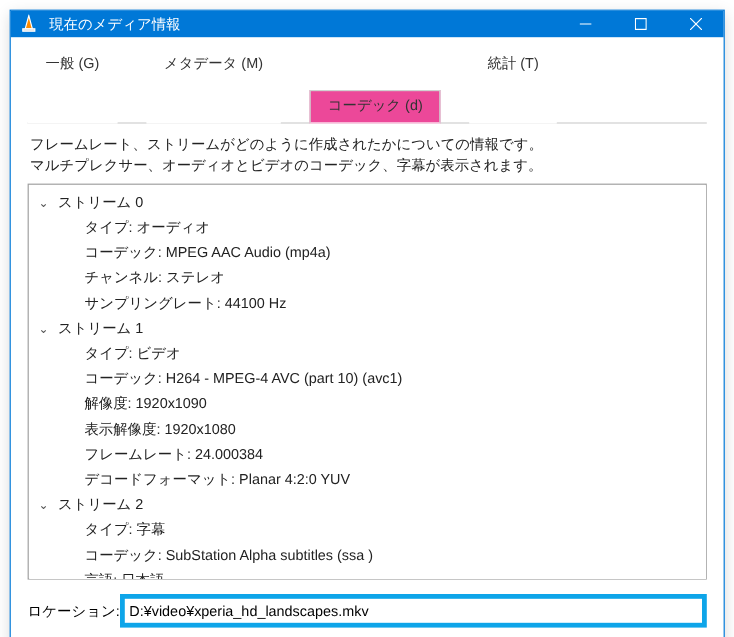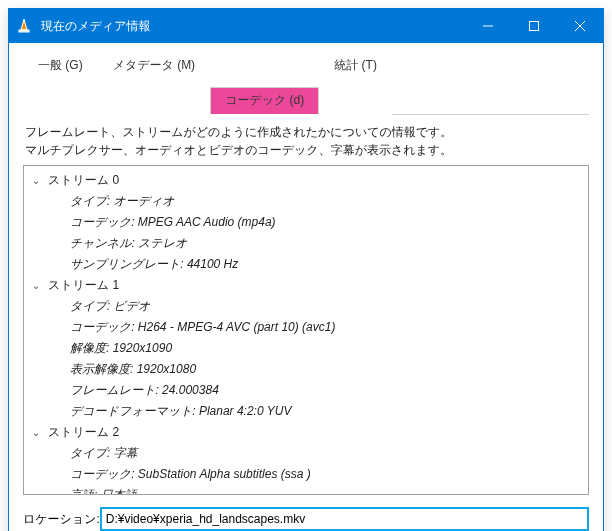--- a/index.html
+++ b/index.html
@@ -1,35 +1,35 @@
 <!DOCTYPE html>
 <html><head>
 <meta charset="utf-8">
 <style>
 * { margin: 0; padding: 0; box-sizing: border-box; font-family: "Yu Gothic UI", "Meiryo", sans-serif; }
 body { background: #fff; padding: 8px; }
 .window { width: 596px; border: 1px solid #0078d7; background: #fff; box-shadow: 0 4px 12px rgba(0,0,0,0.15); }
-.titlebar { background: #0078d7; height: 34px; display: flex; align-items: center; color: #fff; font-size: 12px; }
+.titlebar { background: #0078d7; height: 22px; display: flex; align-items: center; color: #fff; font-size: 12px; }
 .titlebar .icon-slot { width: 30px; display: flex; align-items: center; justify-content: center; }
 .titlebar .title { flex: 1; padding-left: 2px; }
 .titlebar .btns { display: flex; }
 .titlebar .btn { width: 46px; height: 30px; display: flex; align-items: center; justify-content: center; }
 .titlebar svg { stroke: #fff; }
 .content { padding: 8px 14px 12px; }
-.tabs { display: flex; border-bottom: 1px solid #d0d0d0; font-size: 12px; }
+.tabs { display: flex; border-bottom: 1px solid #d0d0d0; font-size: 12px; gap: 24px; }
 .tab { padding: 4px 14px 5px; border: 1px solid transparent; border-bottom: none; color: #333; position: relative; top: 1px; background: #fff; cursor: pointer; }
 .tab.active { border-color: #d0d0d0; background: #ec4899; border-bottom: 1px solid #fff; margin-top: 35px; }
 .desc { font-size: 12px; color: #222; line-height: 1.5; margin: 8px 2px 6px; }
 .tree-box { border: 1px solid #a0a0a0; height: 330px; overflow: auto; padding: 4px 6px; font-size: 12px; color: #222; background: #fff; }
 .stream-hdr { display: flex; align-items: center; gap: 6px; padding: 2px 0; cursor: pointer; }
 .stream-hdr .chev { font-size: 10px; color: #555; width: 12px; display: inline-block; text-align: center; }
-.stream-props { padding-left: 40px; font-style: italic; }
+.stream-props { padding-left: 40px; }
 .prop { padding: 2px 0; white-space: nowrap; }
 .loc-row { display: flex; align-items: center; margin-top: 12px; font-size: 12px; }
-.loc-input { flex: 1; border: 2px solid #0ea5e9; height: 22px; padding: 10px 4px; font-size: 12px; background: #fff; }
+.loc-input { flex: 1; border: 4px solid #0ea5e9; height: 22px; padding: 10px 4px; font-size: 12px; background: #fff; }
 .btn-row { display: flex; justify-content: flex-end; margin-top: 8px; }
 .close-btn { min-width: 86px; height: 24px; border: 1px solid #0078d7; background: #fdba74; font-size: 12px; padding: 0 12px; cursor: pointer; box-shadow: 0 0 0 1px #0078d7 inset; }
 </style>
 </head>
 <body>
 
 <div class="window">
   <div class="titlebar">
     <div class="icon-slot">
       <svg width="16" height="16" viewBox="0 0 16 16">

